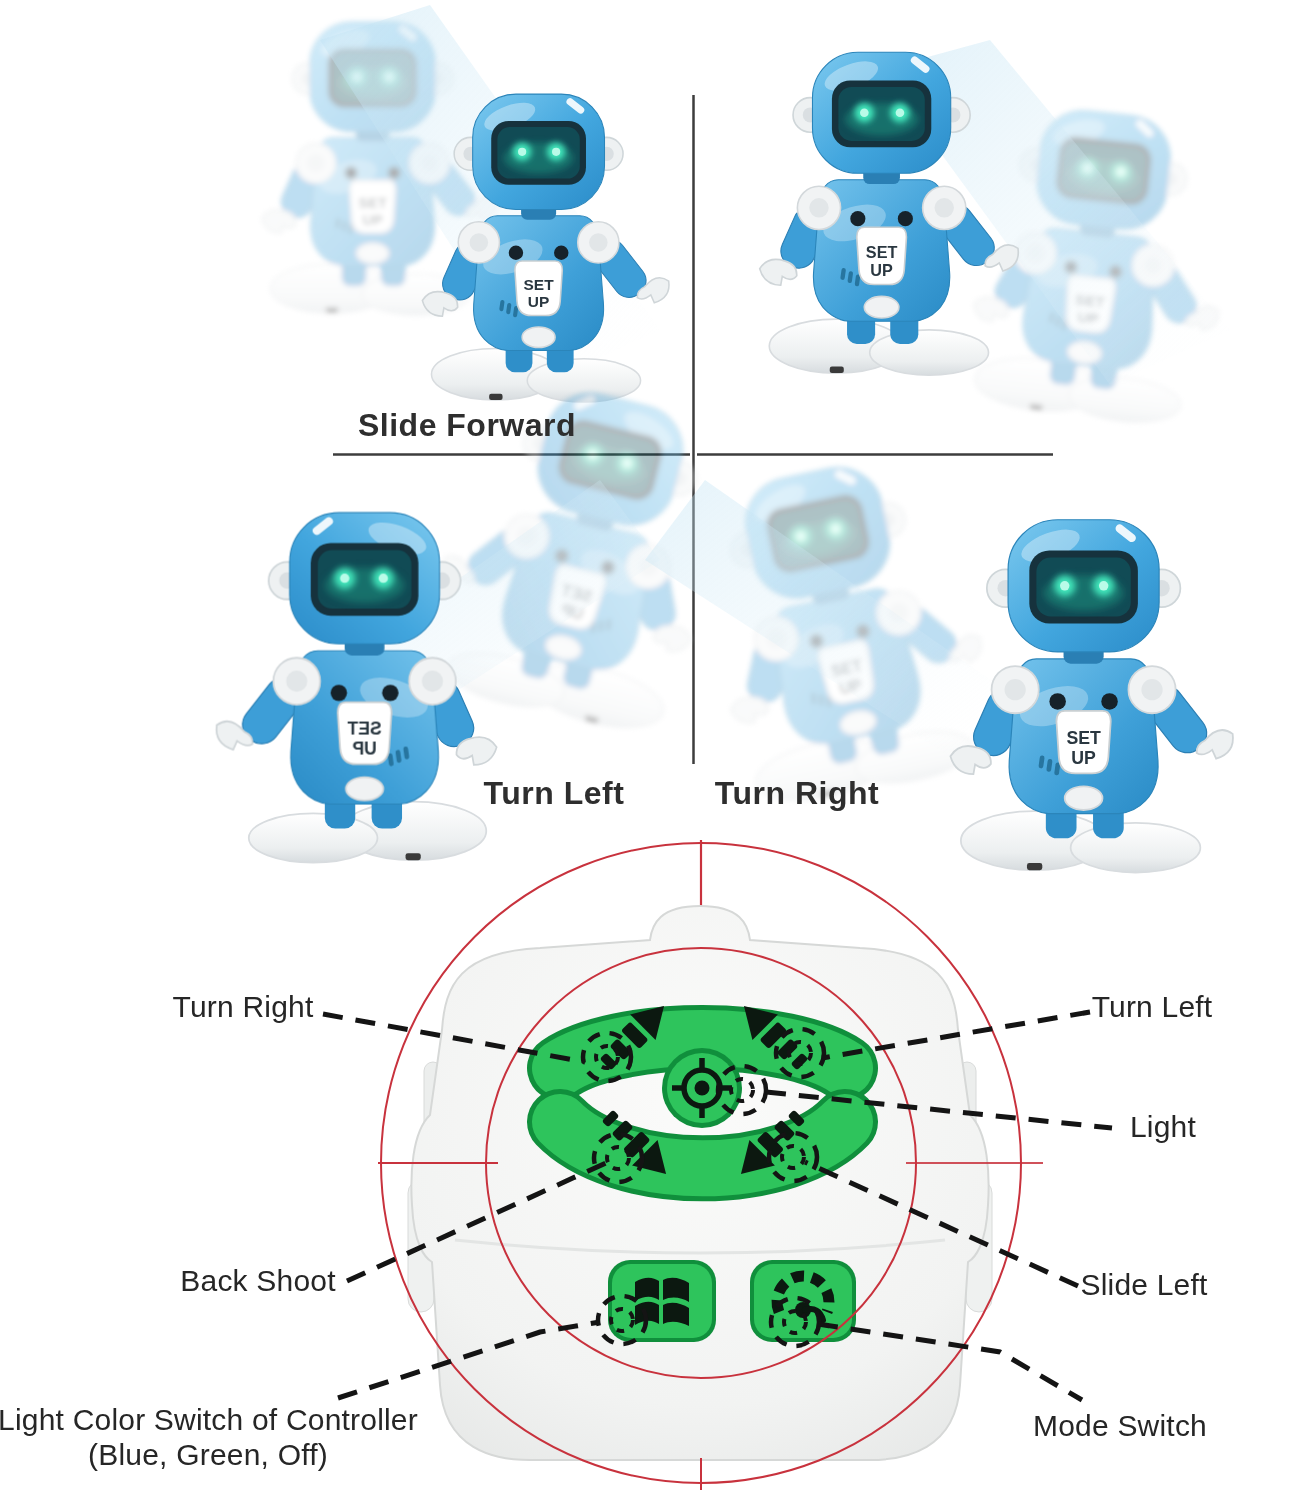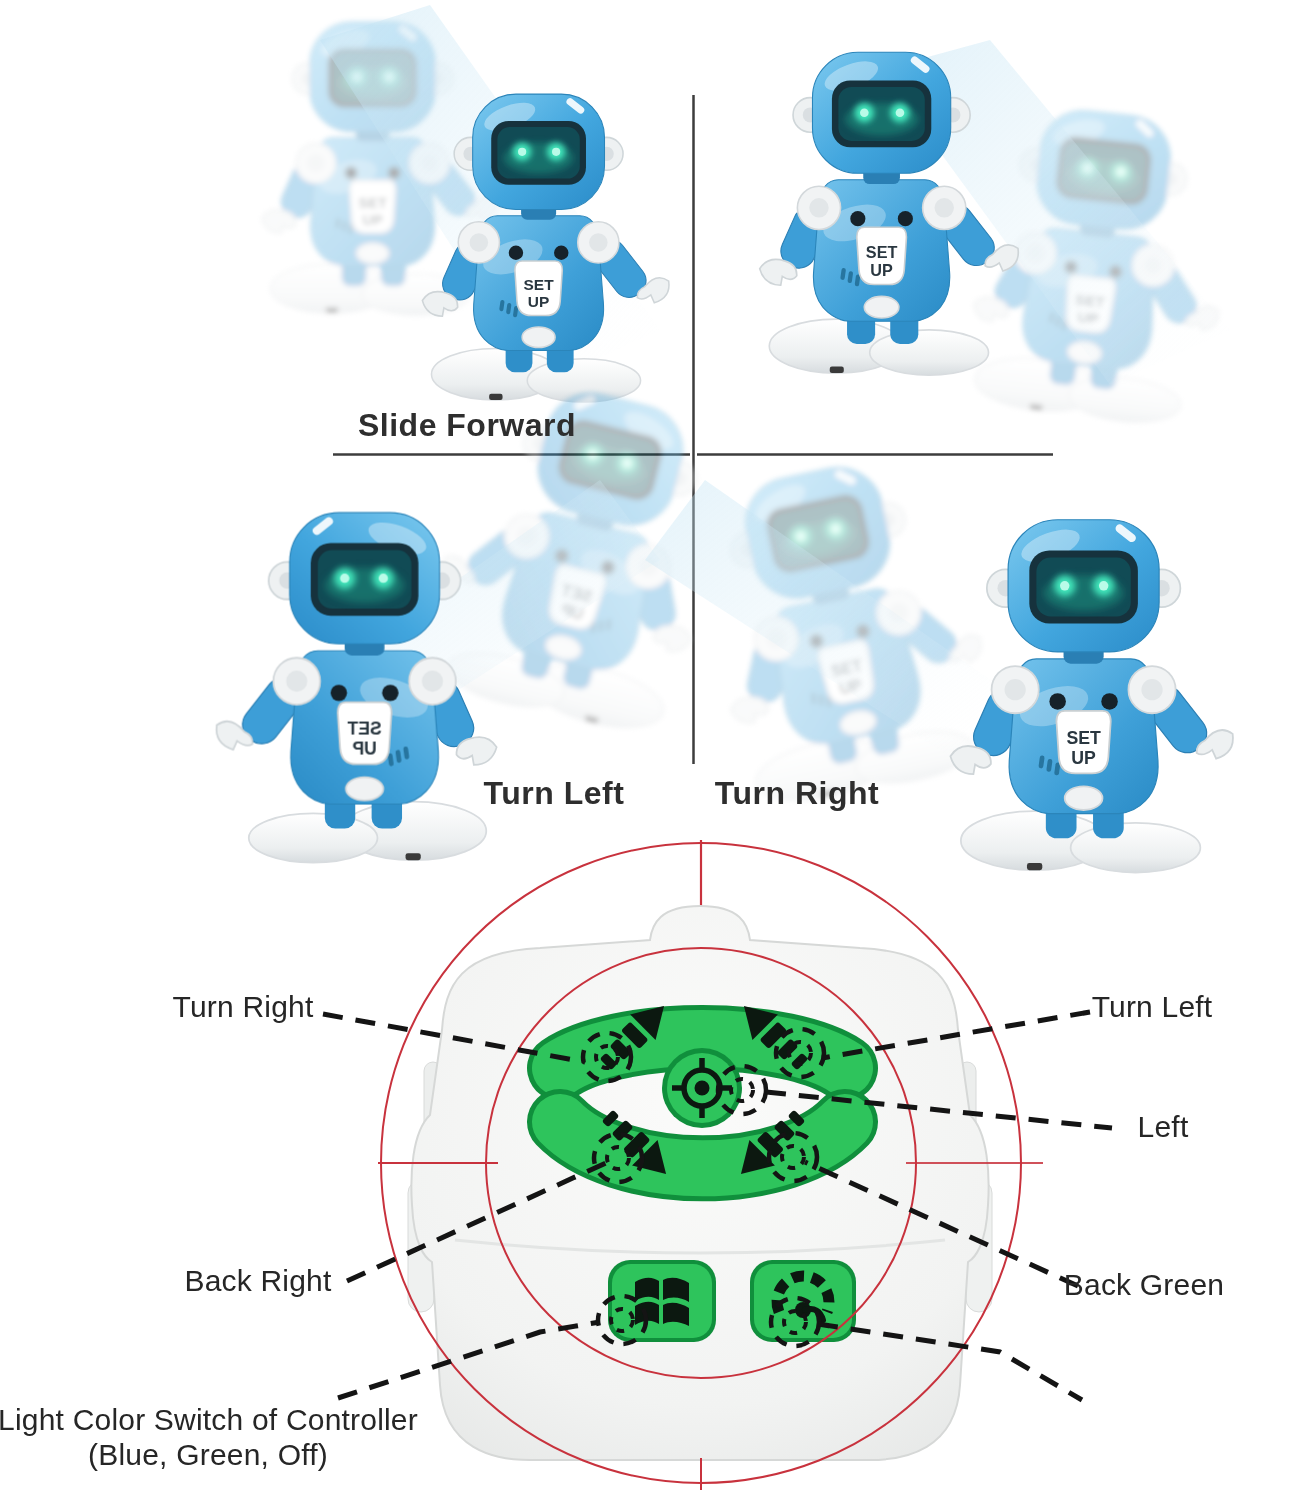--- a/index.html
+++ b/index.html
@@ -247,24 +247,25 @@
     </g>
   </g>
 </svg>
 
 <div class="qlabel" style="left:467px;top:407px">Slide Forward</div>
 <div class="qlabel" style="left:554px;top:775px">Turn Left</div>
 <div class="qlabel" style="left:797px;top:775px">Turn Right</div>
 
 <div class="clabel" style="left:243px;top:990px">Turn Right</div>
 <div class="clabel" style="left:1152px;top:990px">Turn Left</div>
-<div class="clabel" style="left:1163px;top:1110px">Left</div>
-<div class="clabel" style="left:258px;top:1264px">Back Right</div>
-<div class="clabel" style="left:1144px;top:1268px">Back Green</div>
+<div class="clabel" style="left:1163px;top:1110px">Light</div>
+<div class="clabel" style="left:258px;top:1264px">Back Shoot</div>
+<div class="clabel" style="left:1144px;top:1268px">Slide Left</div>
 
 <div class="clabel two" style="left:208px;top:1402px">
   <span class="ln">Light Color Switch of Controller</span>
   <span class="ln">(Blue, Green, Off)</span>
 </div>
 <div class="clabel two" style="left:1120px;top:1408px">
+  <span class="ln">Mode Switch</span>
 </div>
 
 </div>
 
 </body></html>

